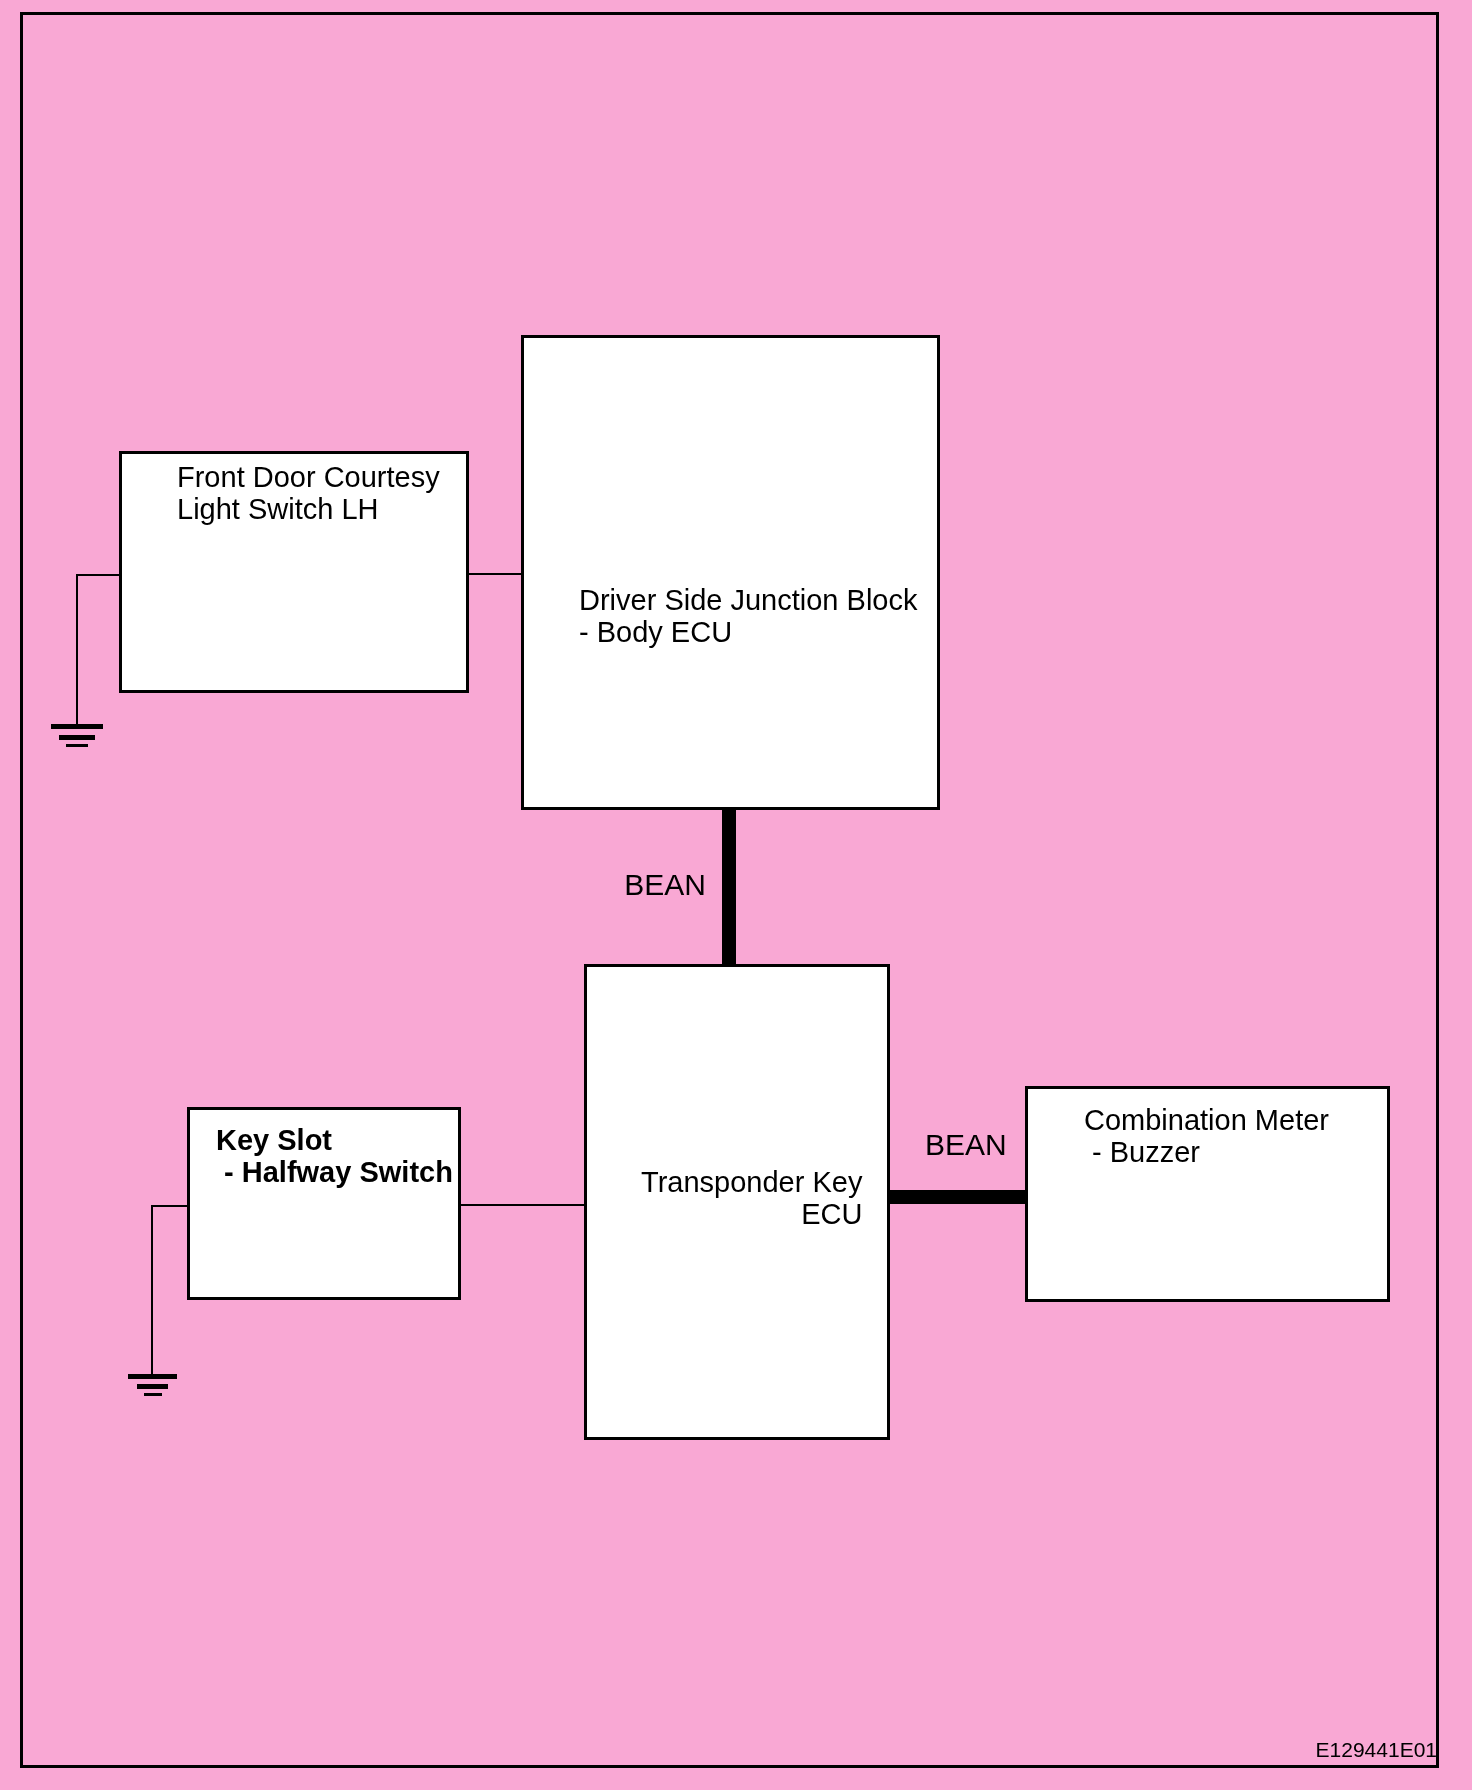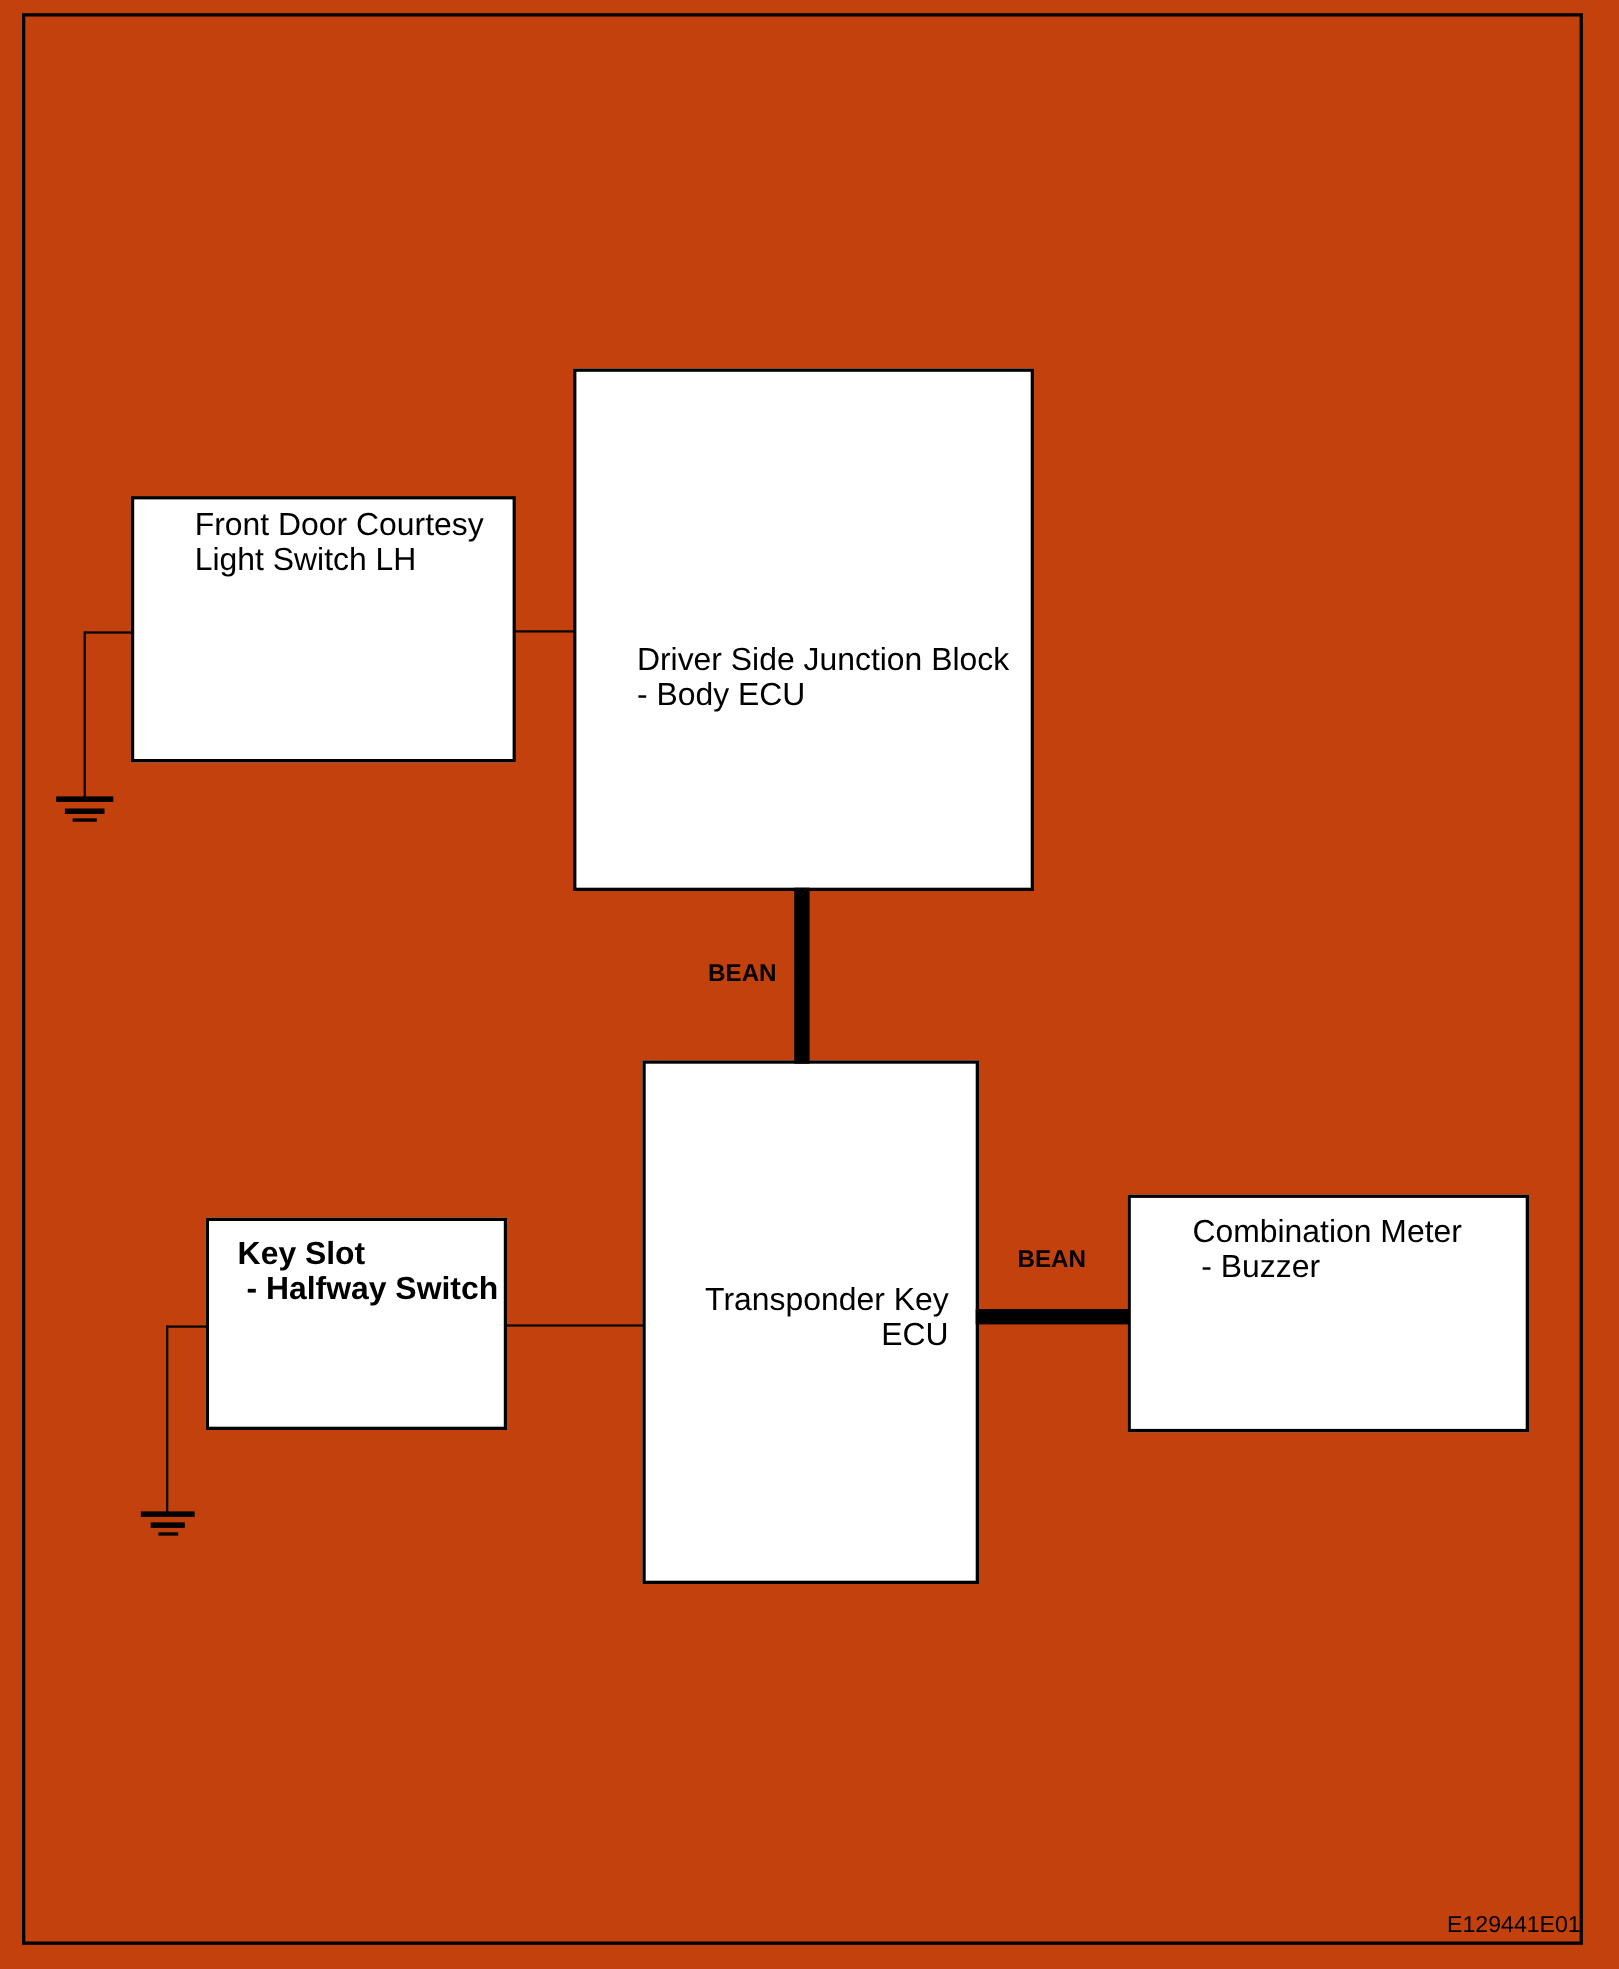--- a/index.html
+++ b/index.html
@@ -4,21 +4,21 @@
 <style>
   html, body {
     margin: 0;
     padding: 0;
     background: #ffffff;
   }
   #stage {
     position: relative;
     width: 1472px;
     height: 1790px;
-    background: #c2410c;
+    background: #f9a8d4;
     font-family: "Liberation Sans", sans-serif;
     color: #000000;
     overflow: hidden;
   }
   .frame {
     position: absolute;
     left: 20px;
     top: 12px;
     width: 1419px;
     height: 1756px;
@@ -41,23 +41,23 @@
   .wire {
     position: absolute;
     background: #000000;
   }
   .bus {
     position: absolute;
     background: #000000;
   }
   .bus-label {
     position: absolute;
-    font-size: 22px;
+    font-size: 30px;
     line-height: 30px;
-    font-weight: 700;
+    font-weight: 400;
   }
   .ground-bar {
     position: absolute;
     background: #000000;
   }
   .figure-id {
     position: absolute;
     left: 1237px;
     top: 1741px;
     width: 200px;

